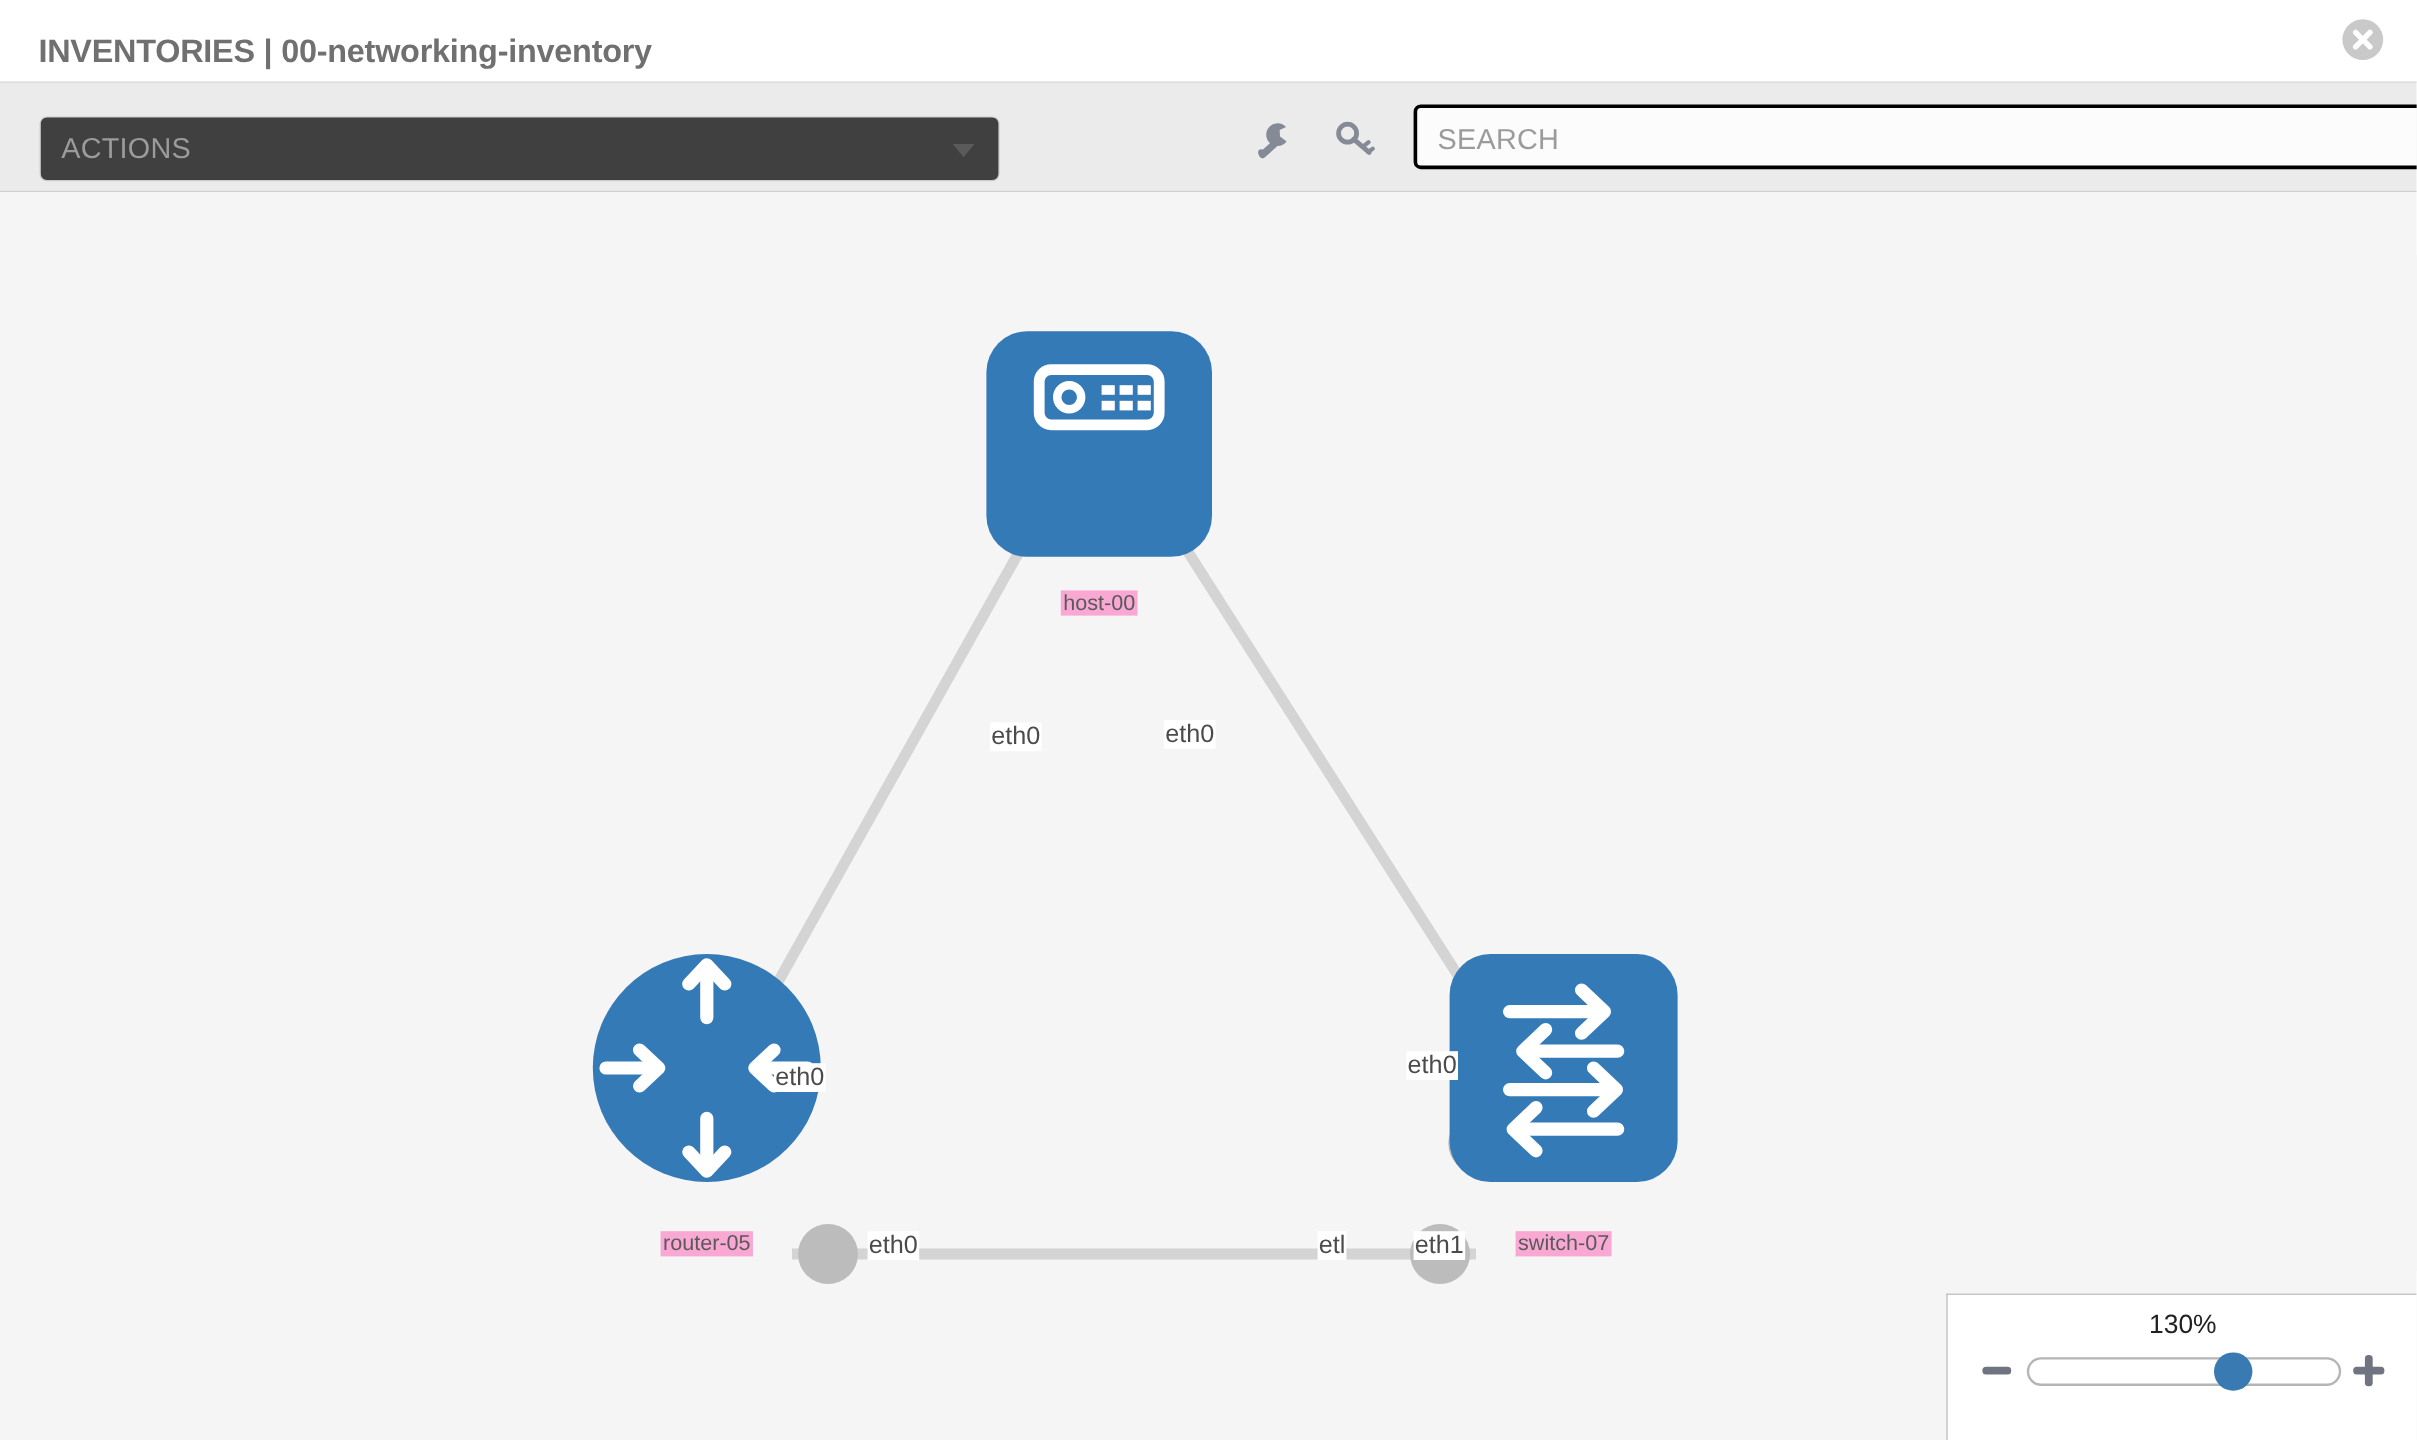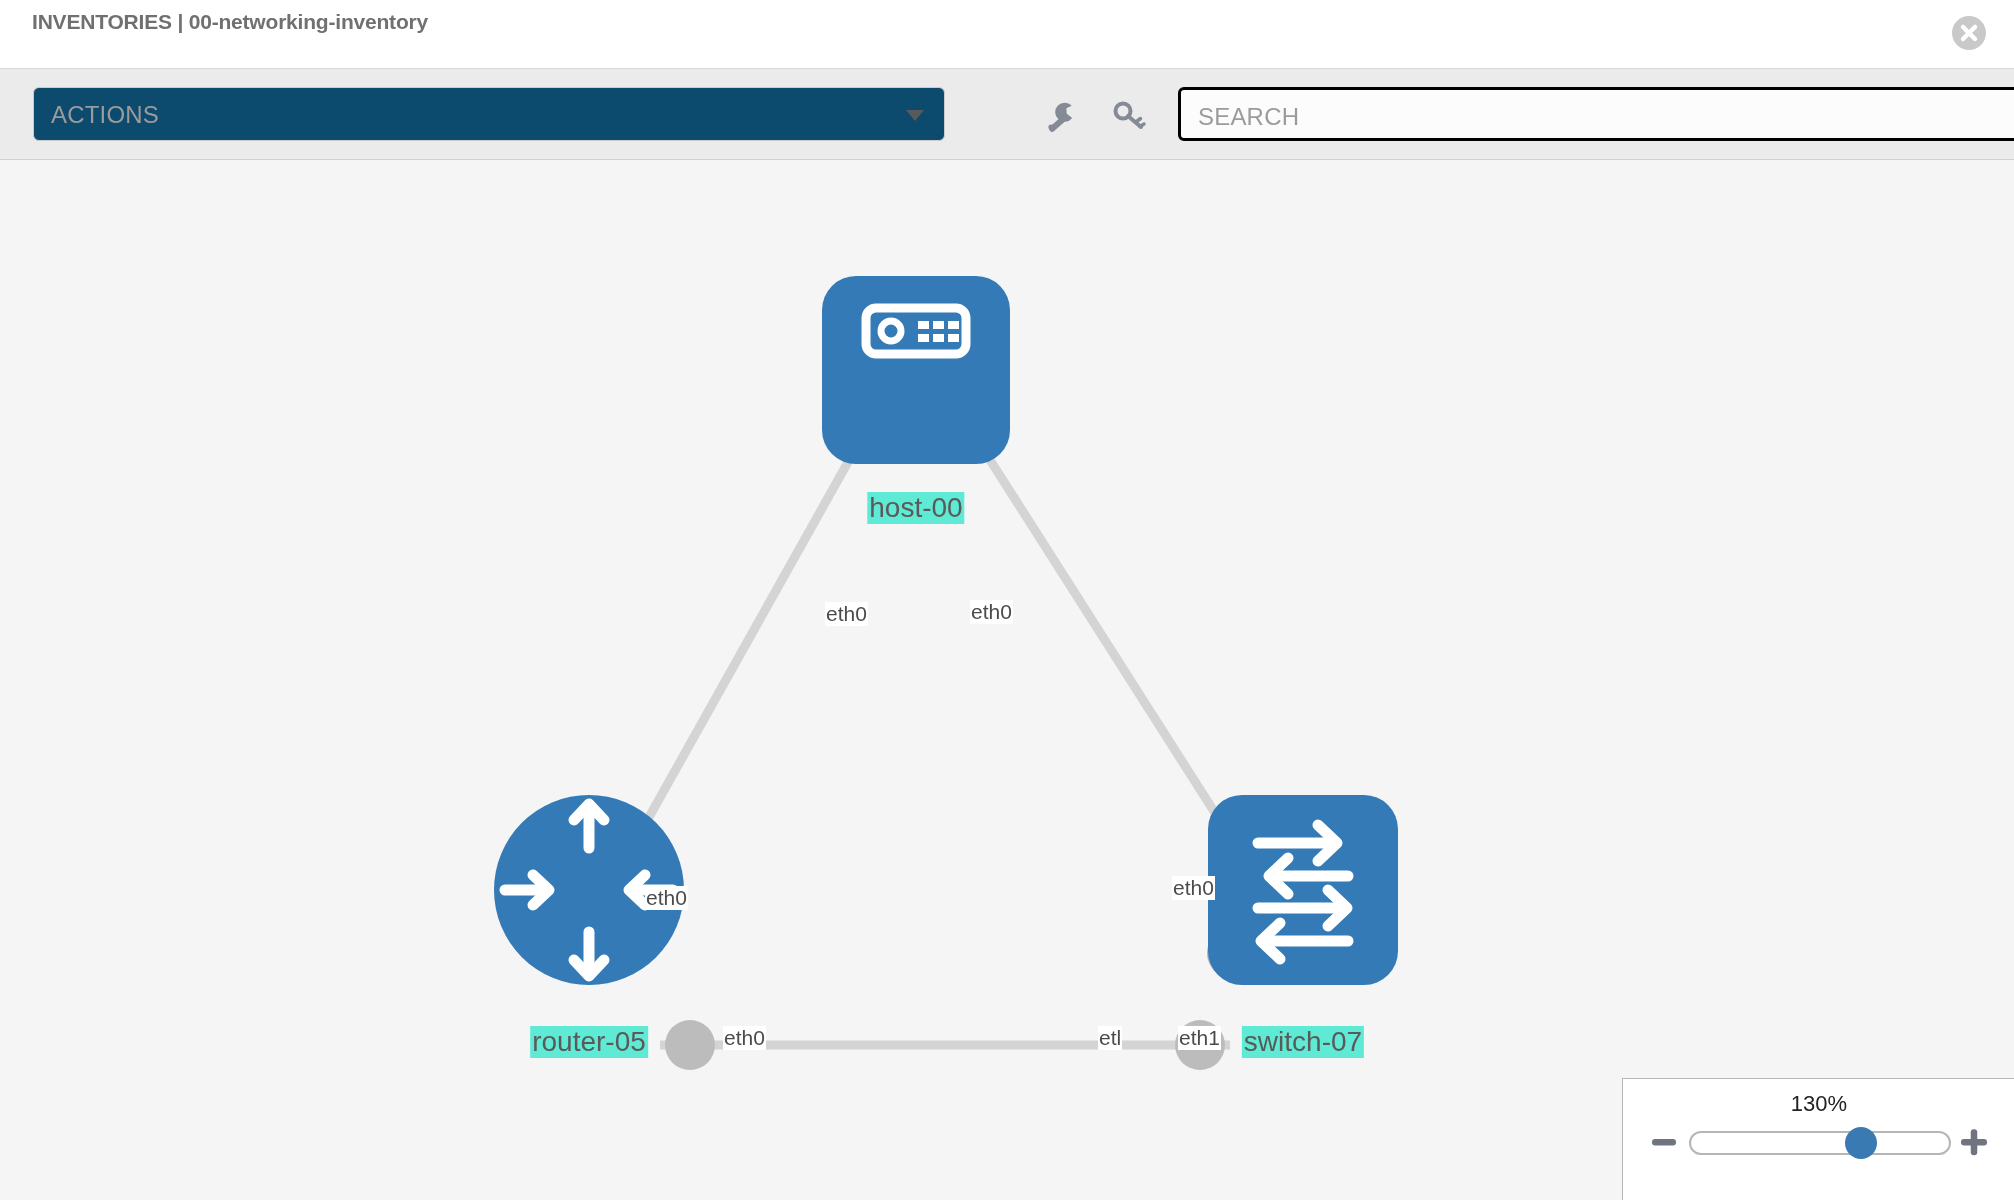--- a/index.html
+++ b/index.html
@@ -22,22 +22,22 @@
     position: absolute;
     left: 0; top: 0;
     width: 2014px;
     height: 68px;
     background: #ffffff;
     box-sizing: border-box;
   }
   .header-title {
     position: absolute;
     left: 32px;
-    top: 10px;
-    font-size: 21px;
+    top: 28px;
+    font-size: 27px;
     font-weight: bold;
     color: #707070;
     letter-spacing: -0.2px;
     white-space: nowrap;
     font-stretch: condensed;
   }
   .close-btn {
     position: absolute;
     right: 28px;
     top: 16px;
@@ -56,24 +56,24 @@
     width: 2014px;
     height: 92px;
     background: #ebebeb;
     border-top: 1px solid #d7d7d7;
     border-bottom: 1px solid #d0d0d0;
     box-sizing: border-box;
   }
   .actions-select {
     position: absolute;
     left: 33px;
-    top: 18px;
-    width: 912px;
+    top: 28px;
+    width: 800px;
     height: 54px;
-    background: #0c4a6e;
+    background: #404040;
     border: 1px solid #cccccc;
     border-radius: 6px;
     box-sizing: border-box;
     cursor: pointer;
   }
   .actions-label {
     position: absolute;
     left: 17px;
     top: 13px;
     font-size: 24px;
@@ -134,23 +134,23 @@
     position: absolute;
     left: 0; top: 0;
     width: 2014px;
     height: 1040px;
     display: block;
   }
 
   
   .node-label {
     position: absolute;
-    font-size: 28px;
+    font-size: 18px;
     color: #5a5a5a;
-    background: #5eead4;
+    background: #f9a8d4;
     white-space: nowrap;
     padding: 0 2px;
     transform: translateX(-50%);
   }
   .iface-label {
     position: absolute;
     font-size: 21px;
     color: #4b4b4b;
     background: #ffffff;
     white-space: nowrap;

